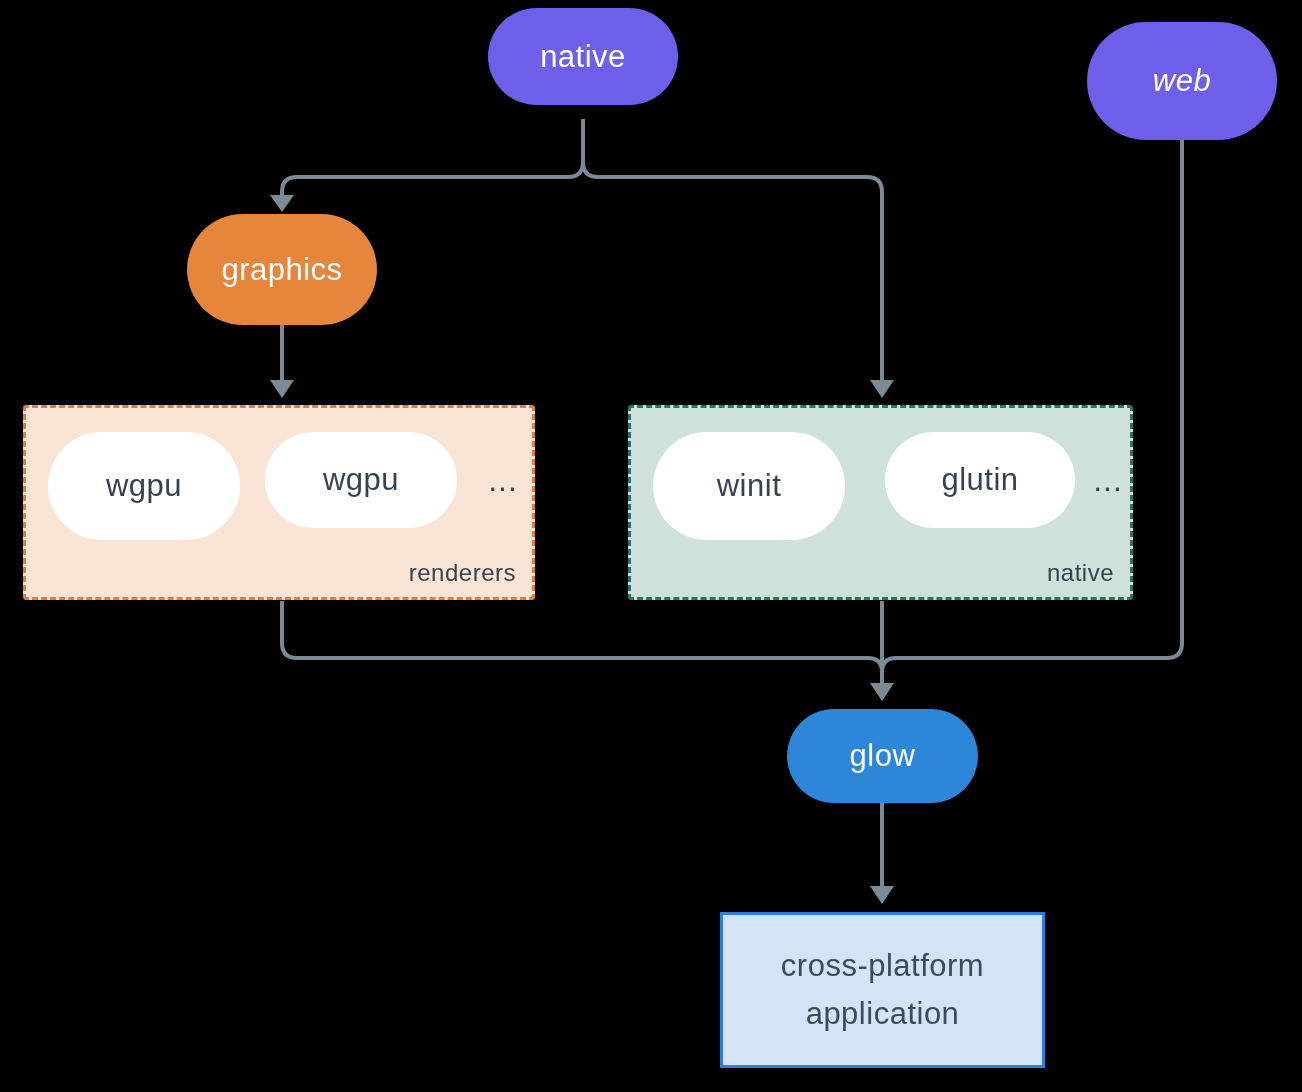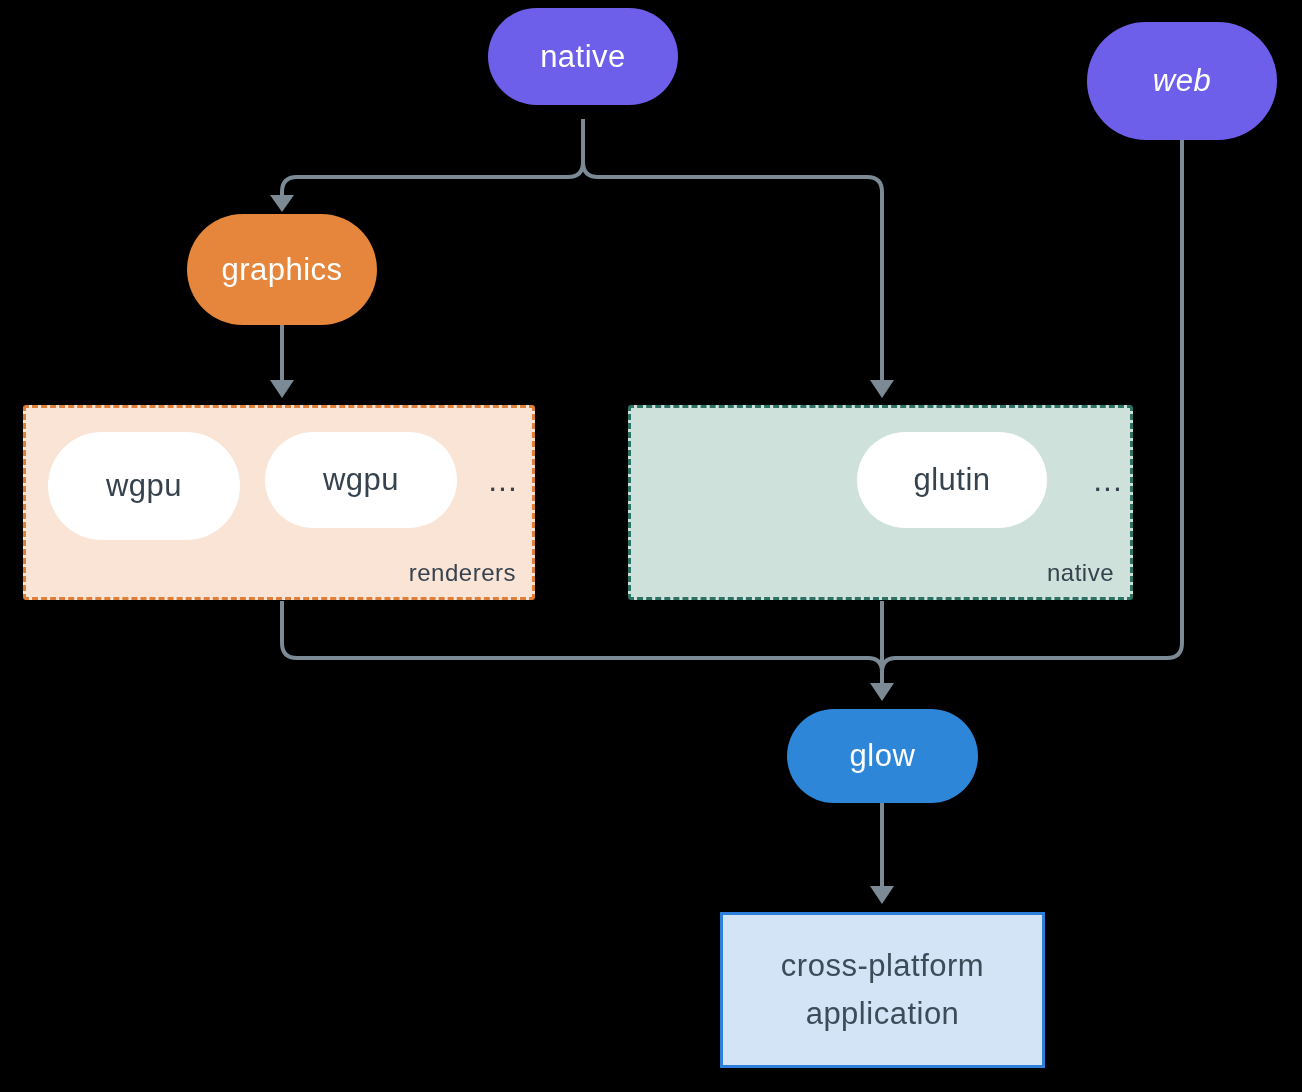--- a/index.html
+++ b/index.html
@@ -29,21 +29,21 @@
   .node-native{left:488px;top:8px;width:190px;height:97px;}
   .node-web{left:1087px;top:22px;width:190px;height:118px;font-style:italic;}
   .node-graphics{left:187px;top:214px;width:190px;height:111px;}
   .node-iced{left:787px;top:709px;width:191px;height:94px;}
   .group{position:absolute;top:405px;height:195px;box-sizing:border-box;border-radius:3px;}
   .group-renderers{left:23px;width:512px;background:var(--renderers-fill);border:3px dashed var(--renderers-border);}
   .group-shells{left:628px;width:505px;background:var(--shells-fill);border:3px dashed var(--shells-border);}
   .group .inner-pill{border-radius:60px;}
   .group .p1{left:22px;top:24px;width:192px;height:108px;}
   .group .p2{left:239px;top:24px;width:192px;height:96px;}
-  .group-shells .p2{left:226px;width:190px;}
+  .group-shells .p2{left:254px;width:190px;}
   .ellipsis{
     position:absolute;left:452px;top:24px;height:96px;width:50px;
     display:flex;align-items:center;justify-content:center;
     color:var(--dark-text);font-size:32px;letter-spacing:1px;
   }
   .group-label{
     position:absolute;right:16px;bottom:10px;
     color:var(--dark-text);font-size:24px;letter-spacing:.5px;
   }
   .appbox{
@@ -98,20 +98,23 @@
       <span>wgpu</span>
     </div>
     <div class="pill white inner-pill p2">
       <span>wgpu</span>
     </div>
     <span class="ellipsis">...</span>
     <span class="group-label">renderers</span>
   </div>
 
   <div class="group group-shells">
+    <div class="pill white inner-pill p1">
+      <span>winit</span>
+    </div>
     <div class="pill white inner-pill p2">
       <span>glutin</span>
     </div>
     <span class="ellipsis">...</span>
     <span class="group-label">native</span>
   </div>
 
   <div class="pill blue node-iced">
     <span>glow</span>
   </div>

